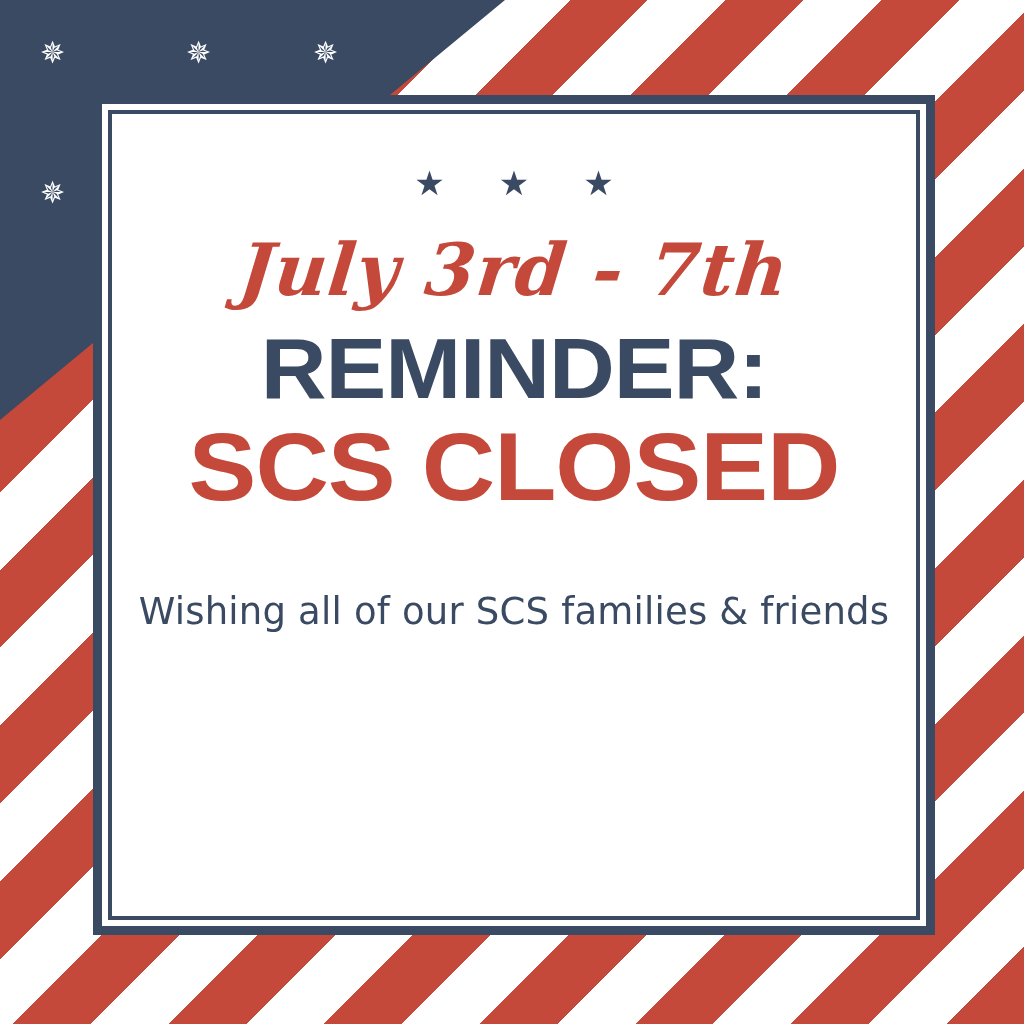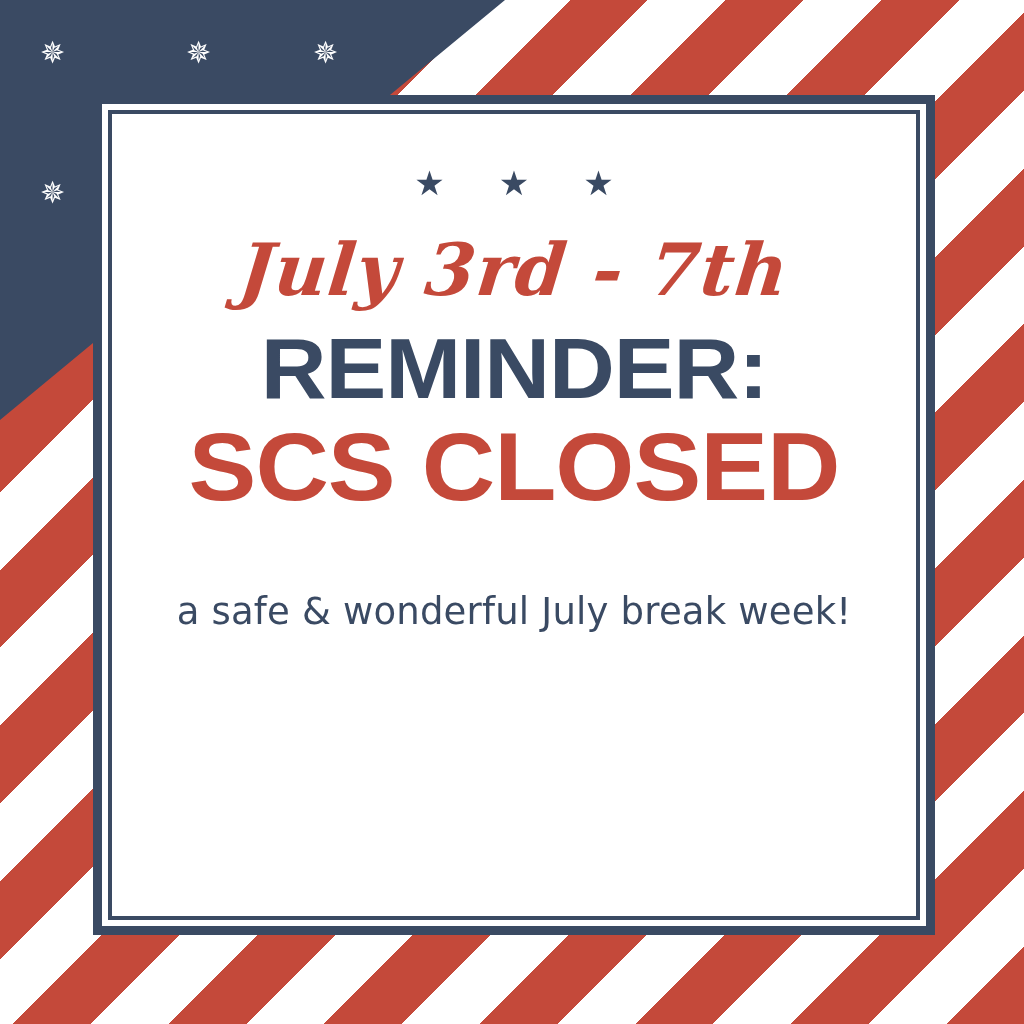--- a/index.html
+++ b/index.html
@@ -171,19 +171,19 @@
         <span class="star-navy">★</span>
       </div>
 
       <div class="script-date">July 3rd - 7th</div>
 
       <div class="headline-1">REMINDER:</div>
 
       <div class="headline-2">SCS CLOSED</div>
 
       <div class="body-copy">
-        <div>a safe &amp; wonderful July break week!</div>
+        <div>Wishing all of our SCS families &amp; friends</div>
       </div>
 
     </div>
   </div>
 
 </div>
 
 </body></html>

